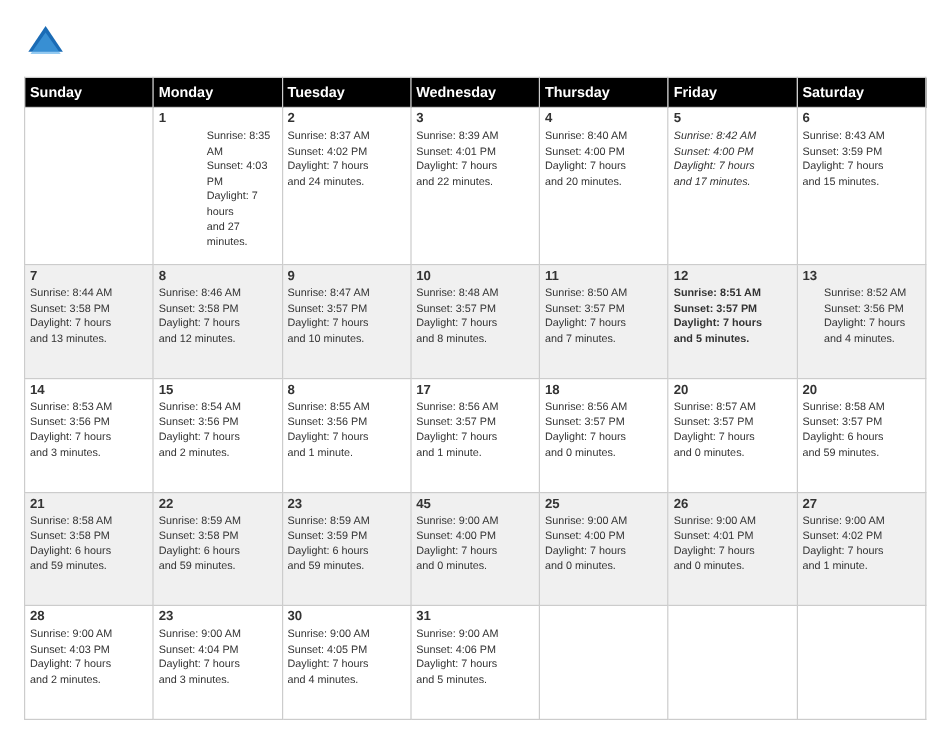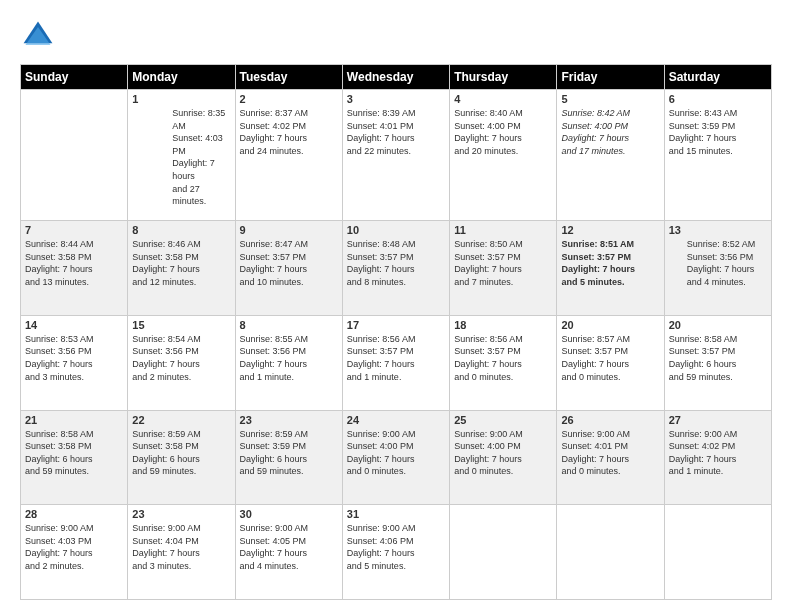--- a/index.html
+++ b/index.html
@@ -302,21 +302,21 @@
 and 59 minutes.</div>
           </td>
           <td>
             <div class="day-num">23</div>
             <div class="day-info" style="white-space: pre-line;">Sunrise: 8:59 AM
 Sunset: 3:59 PM
 Daylight: 6 hours
 and 59 minutes.</div>
           </td>
           <td>
-            <div class="day-num">24</div>
+            <div class="day-num">45</div>
             <div class="day-info" style="white-space: pre-line;">Sunrise: 9:00 AM
 Sunset: 4:00 PM
 Daylight: 7 hours
 and 0 minutes.</div>
           </td>
           <td>
             <div class="day-num">25</div>
             <div class="day-info" style="white-space: pre-line;">Sunrise: 9:00 AM
 Sunset: 4:00 PM
 Daylight: 7 hours

